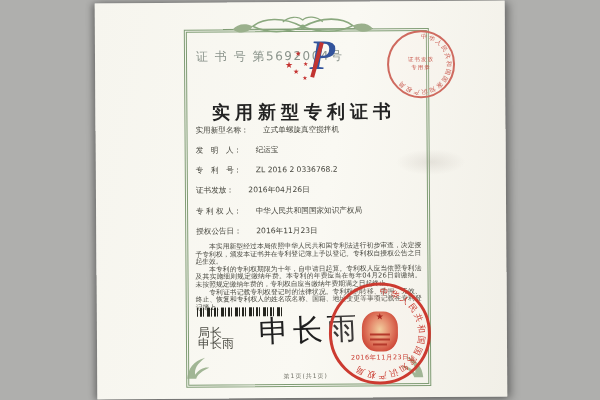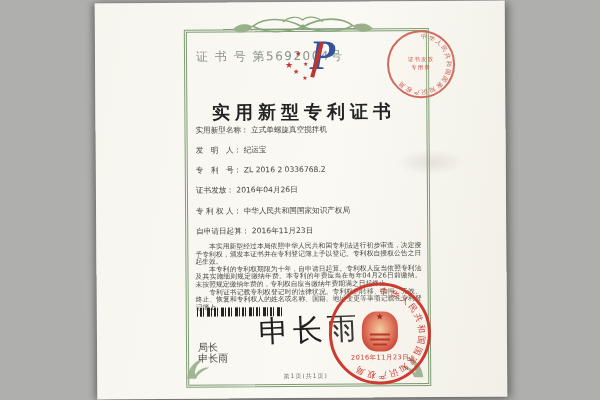--- a/index.html
+++ b/index.html
@@ -21,30 +21,30 @@
   .logo .p{position:absolute;right:2px;top:-4px;font-family:"Liberation Serif",serif;
            font-style:italic;font-weight:bold;font-size:42px;color:#33549c;line-height:1;}
   .logo .slash{position:absolute;right:18px;top:4px;width:4px;height:36px;
            background:#c23431;transform:rotate(16deg);}
   .logo .st{position:absolute;color:#c53230;}
   .title{position:absolute;left:89px;top:98px;width:239px;text-align:center;
          font-family:"DejaVu Serif","Liberation Serif",serif;font-weight:700;
          font-size:18px;letter-spacing:5px;color:#232323;}
   .field{position:absolute;left:100px;width:225px;font-size:7.6px;color:#45453d;
          white-space:nowrap;}
-  .field .lb{margin-right:0;}
+  .field .lb{margin-right:12px;}
   .paras{position:absolute;left:99px;top:241px;width:226px;font-size:6.8px;
          line-height:7.6px;color:#4b4b43;text-align:justify;}
   .paras p{margin:0;text-indent:2em;}
   .barcode{position:absolute;left:100px;top:305px;width:86px;height:9px;
       background:
         repeating-linear-gradient(90deg,#25251f 0 1px,transparent 1px 3px,
           #25251f 3px 5px,transparent 5px 6px,#25251f 6px 7px,transparent 7px 10px,
           #25251f 10px 13px,transparent 13px 14px);}
-  .director{position:absolute;left:101px;top:339px;font-size:10px;color:#4b4b43;line-height:11px;}
+  .director{position:absolute;left:101px;top:325px;font-size:12px;color:#4b4b43;line-height:11px;}
   .signature{position:absolute;left:148px;top:308px;width:130px;text-align:center;
          font-family:"DejaVu Serif","Liberation Serif",serif;
          font-size:30px;color:#1f1f1f;transform:rotate(-2deg);letter-spacing:4px;}
   .seal{border-radius:50%;position:absolute;}
   .seal-top{left:292px;top:29px;width:64px;height:64px;border:2px solid #cf6a5f;
         background:rgba(255,240,238,.15);}
   .seal-top .c1,.seal-top .c2{position:absolute;width:100%;text-align:center;
         font-size:5.5px;color:#c8554a;letter-spacing:1px;}
   .seal-top .c1{top:24px;} .seal-top .c2{top:32px;}
   .seal-bot{left:232px;top:281px;width:96px;height:96px;border:3px solid #cc3a30;
@@ -136,21 +136,21 @@
     </div>
     <div class="field" style="top:183px">
       <span class="lb">证书发放：</span>
       <span>2016年04月26日</span>
     </div>
     <div class="field" style="top:204px">
       <span class="lb">专 利 权 人：</span>
       <span>中华人民共和国国家知识产权局</span>
     </div>
     <div class="field" style="top:224px">
-      <span class="lb">自申请日起算：</span>
+      <span class="lb">授权公告日：</span>
       <span>2016年11月23日</span>
     </div>
 
     <div class="stain"></div>
 
     <div class="paras">
       <p>本实用新型经过本局依照中华人民共和国专利法进行初步审查，决定授予专利权，颁发本证书并在专利登记簿上予以登记。专利权自授权公告之日起生效。</p>
       <p>本专利的专利权期限为十年，自申请日起算。专利权人应当依照专利法及其实施细则规定缴纳年费。本专利的年费应当在每年04月26日前缴纳。未按照规定缴纳年费的，专利权自应当缴纳年费期满之日起终止。</p>
       <p>专利证书记载专利权登记时的法律状况。专利权的转移、质押、无效、终止、恢复和专利权人的姓名或名称、国籍、地址变更等事项记载在专利登记簿上。</p>
     </div>

